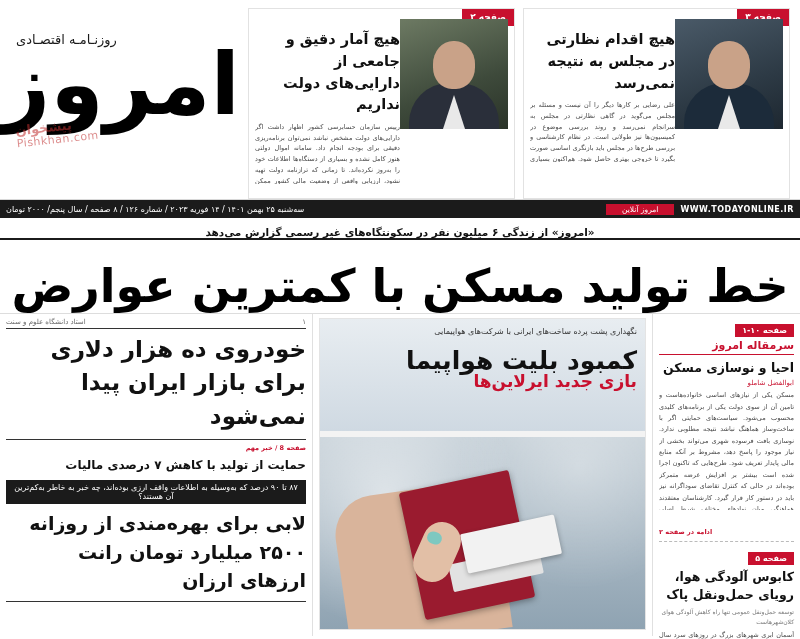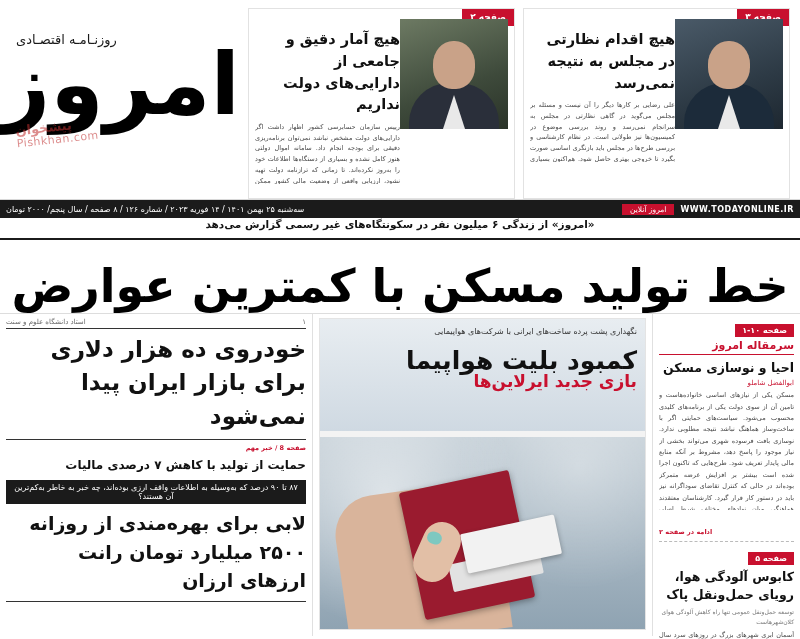--- a/index.html
+++ b/index.html
@@ -153,27 +153,27 @@
     display: flex;
     align-items: center;
     justify-content: space-between;
     padding: 0 6px;
     font-size: 8px;
     direction: rtl;
   }
   .infobar .right-grp { display: flex; align-items: center; gap: 6px; }
   .infobar .left-grp { display: flex; align-items: center; gap: 6px; direction: ltr; }
   .infobar .site { letter-spacing: .5px; font-weight: bold; }
-  .redtab { background: #c8102e; padding: 1px 8px; font-size: 7.5px; }
+  .redtab { background: #c8102e; padding: 1px 16px; font-size: 7.5px; }
 
   
   .substrip {
     height: 22px;
     display: flex;
-    align-items: flex-start;
+    align-items: flex-end;
     justify-content: center;
     font-size: 10.5px;
     font-weight: bold;
     border-bottom: 2px solid #1b1b1b;
     direction: rtl;
     color: #111;
   }
 
   
   .banner {

